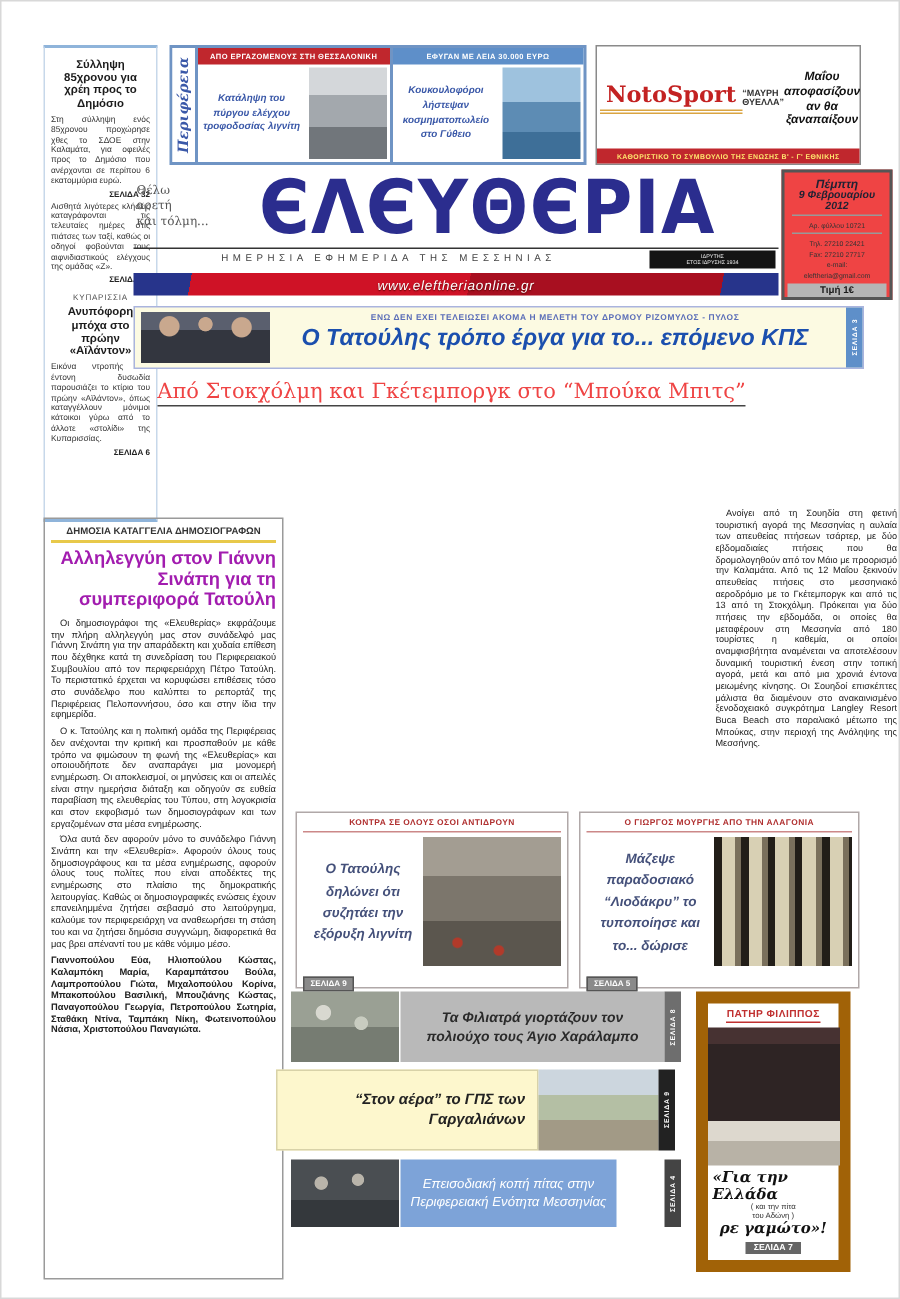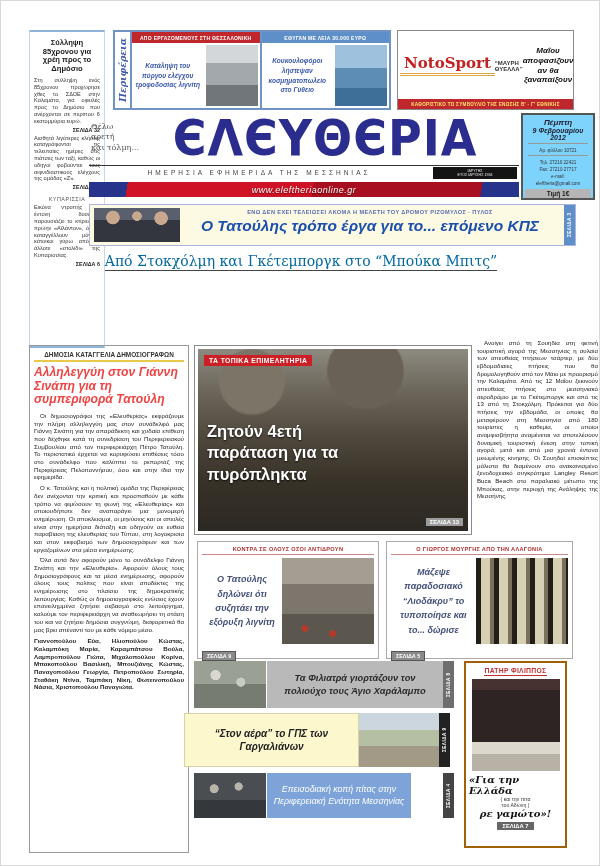--- a/index.html
+++ b/index.html
@@ -35,21 +35,21 @@
   .noto .lcol{flex:1;display:flex;flex-direction:row;align-items:center;justify-content:center;}
   .noto .brand{font-family:"DejaVu Serif",serif;font-weight:bold;font-size:15px;color:#c32222;
         border-bottom:3px double #d9a441;padding:0 4px 1px;}
   .noto .k{font-size:6px;font-weight:bold;color:#333;margin-top:2px;}
   .noto .t{font-size:8px;font-weight:bold;font-style:italic;color:#111;text-align:center;line-height:1.2;margin-top:1px;}
   .noto .ph{width:78px;margin-left:2px;}
   .noto .bar{height:10px;background:#c0272d;color:#ffe66e;font-size:4.6px;font-weight:bold;
         display:flex;align-items:center;justify-content:center;letter-spacing:.3px;}
   
   .datebox{left:520px;top:112px;width:74px;height:87px;border:2px solid #555;box-sizing:border-box;
-        display:flex;flex-direction:column;align-items:center;padding:3px 2px 0;background:#7dd3fc;}
+        display:flex;flex-direction:column;align-items:center;padding:3px 2px 0;background:#ef4444;}
   .datebox .d1{font-size:8px;font-weight:bold;font-style:italic;color:#223;}
   .datebox .d2{font-size:7px;font-weight:bold;font-style:italic;color:#223;}
   .datebox .sm{font-size:4.6px;color:#333;margin-top:2px;}
   .datebox hr{width:90%;border:none;border-top:1px solid #999;margin:2px 0;}
   .datebox .price{margin-top:auto;width:100%;background:#b5b5b5;color:#1a1a1a;font-size:6.5px;font-weight:bold;
         text-align:center;padding:1px 0;}
   
   .slogan{left:90px;top:121px;width:50px;font-family:"DejaVu Serif",serif;
         font-size:8px;color:#555;line-height:1.3;}
   .logo{left:132px;top:110px;width:384px;text-align:center;font-family:"DejaVu Sans",sans-serif;
@@ -62,28 +62,28 @@
         background:linear-gradient(100deg,#27348b 0 9%,#cf1226 9% 52%,#a80f20 52% 91%,#27348b 91%);
         display:flex;align-items:center;justify-content:center;color:#fff;font-weight:normal;font-style:italic;
         font-size:9px;letter-spacing:.5px;text-shadow:0 1px 1px #500;}
   
   .kps{left:88px;top:203px;width:487px;height:42px;background:#fcfae2;border:1px solid #aab4de;box-sizing:border-box;}
   .kps .ph{left:4px;top:3px;width:86px;height:34px;}
   .kps .k{left:96px;top:4px;width:368px;text-align:center;font-size:5.6px;font-weight:bold;color:#5a6db8;letter-spacing:.4px;}
   .kps .t{left:96px;top:12px;width:368px;text-align:center;font-size:15.5px;font-weight:bold;font-style:italic;color:#1b4fae;}
   .kps .tab{right:0;top:0;width:11px;height:40px;background:#5e8fc9;position:absolute;}
   
-  .leadkick{left:55px;top:252px;width:490px;text-align:center;font-family:"DejaVu Serif",serif;font-size:14px;color:#0369a1;}
+  .leadkick{left:55px;top:252px;width:490px;text-align:center;font-family:"DejaVu Serif",serif;font-size:14px;color:#ef4444;}
   .leadkick span{border-bottom:1px solid #444;padding-bottom:1px;}
   .headline{left:25px;top:268px;width:550px;text-align:center;font-family:"DejaVu Serif",serif;
         font-weight:bold;font-size:34px;line-height:1.04;color:#0c0c0c;letter-spacing:-.5px;}
   
   .mainleft{left:28px;top:344px;width:160px;height:508px;border:1px solid #9a9a9a;box-sizing:border-box;padding:5px 4px;}
   .mainleft .k{font-size:6.4px;font-weight:bold;color:#333;text-align:center;border-bottom:2px solid #e8c94a;padding-bottom:2px;}
-  .mainleft .t{font-size:12.2px;font-weight:bold;font-style:italic;text-align:left;color:#ef4444;line-height:1.12;margin:4px 0 5px;}
+  .mainleft .t{font-size:12.2px;font-weight:bold;text-align:right;color:#a21caf;line-height:1.12;margin:4px 0 5px;}
   .mainleft p{margin:0 0 3px;font-size:6.2px;line-height:1.24;text-align:justify;color:#222;text-indent:6px;}
   .mainleft p.names{font-weight:bold;text-indent:0;margin-top:4px;}
   
   .fire{left:193px;top:344px;width:278px;height:190px;border:1px solid #8a8a8a;box-sizing:border-box;padding:3px;background:#fff;}
   .fire .ph{width:100%;height:100%;position:relative;
         background:
          radial-gradient(circle at 20% 18%, #7d7468 0 12%, transparent 13%),
          radial-gradient(circle at 62% 12%, #6a6156 0 16%, transparent 17%),
          linear-gradient(180deg,#8d8a80 0%,#6e685c 22%,#4f483d 48%,#383228 72%,#2c2823 100%);}
   .fire .lbl{position:absolute;left:6px;top:6px;background:#cc2026;color:#fff;font-size:6.8px;font-weight:bold;
@@ -102,26 +102,26 @@
   .tbox .tx{flex:1;display:flex;align-items:center;justify-content:center;text-align:center;
         font-style:italic;font-weight:bold;font-size:9px;color:#44507a;line-height:1.6;padding:0 2px;}
   .tbox .ph{width:92px;}
   .tbox .pg{display:inline-block;background:#8a8a8a;border:1px solid #555;color:#fff;font-size:5.4px;
         font-weight:bold;padding:1px 4px;margin-top:2px;}
   
   .barphoto{position:absolute;}
   .graybar{left:266px;top:660px;width:176px;height:47px;background:#b9b9b9;display:flex;align-items:center;
         justify-content:center;text-align:center;font-style:italic;font-weight:bold;font-size:9.3px;color:#2a2a2a;line-height:1.3;padding:0 6px;box-sizing:border-box;}
   .ylwbar{left:183px;top:712px;width:175px;height:54px;background:#fdf7cd;border:1px solid #d8d2a8;
-        display:flex;align-items:center;justify-content:center;text-align:center;font-style:italic;font-weight:bold;
+        display:flex;align-items:center;justify-content:center;text-align:right;font-style:italic;font-weight:bold;
         font-size:10px;color:#222;line-height:1.35;box-sizing:border-box;padding:0 8px;}
   .blubar{left:266px;top:772px;width:144px;height:45px;background:#7da3d8;display:flex;align-items:center;
         justify-content:center;text-align:center;font-style:italic;font-weight:normal;font-size:8.8px;color:#fff;line-height:1.35;padding:0 6px;box-sizing:border-box;}
   
-  .pater{left:463px;top:660px;width:103px;height:187px;border:2px solid #a16207;box-sizing:border-box;
+  .pater{left:463px;top:660px;width:103px;height:187px;border:8px solid #a16207;box-sizing:border-box;
         padding:4px 3px;display:flex;flex-direction:column;align-items:center;background:#fff;}
   .pater .k{font-size:6.8px;font-weight:bold;color:#c03030;border-bottom:1px solid #c03030;padding-bottom:1px;letter-spacing:.3px;}
   .pater .ph{width:88px;height:92px;margin:3px 0;
         background:linear-gradient(180deg,#473232 0 12%,#2e2424 12% 68%,#ddd8ce 68% 82%,#b8b2a6 82%);}
   .pater .q1{font-family:"DejaVu Serif",serif;font-style:italic;font-weight:bold;font-size:10px;color:#111;}
   .pater .qp{font-size:5.2px;color:#333;line-height:1.2;text-align:center;}
   .pater .q2{font-family:"DejaVu Serif",serif;font-style:italic;font-weight:bold;font-size:10px;color:#111;}
   .pater .pg{margin-top:3px;background:#666;color:#fff;font-size:5.8px;font-weight:bold;padding:1px 5px;}
   
   .ph-smoke{background:linear-gradient(180deg,#d4d7da 0 30%,#a3a8ad 30% 65%,#71767b 65%);}
@@ -152,20 +152,21 @@
 
 <div class="page">
 
   <div class="abs rail">
     <h3>Σύλληψη 85χρονου για χρέη προς το Δημόσιο</h3>
     <p>Στη σύλληψη ενός 85χρονου προχώρησε χθες το ΣΔΟΕ στην Καλαμάτα, για οφειλές προς το Δημόσιο που ανέρχονται σε περίπου 6 εκατομμύρια ευρώ.</p>
     <div class="pageref">ΣΕΛΙΔΑ 32</div>
     <p>Αισθητά λιγότερες κλήσεις καταγράφονται τις τελευταίες ημέρες στις πιάτσες των ταξί, καθώς οι οδηγοί φοβούνται τους αιφνιδιαστικούς ελέγχους της ομάδας «Ζ».</p>
     <div class="pageref">ΣΕΛΙΔΑ 32</div>
     <div class="kick">ΚΥΠΑΡΙΣΣΙΑ</div>
+    <h3>Ανυπόφορη μπόχα στο πρώην «Αϊλάντον»</h3>
     <p>Εικόνα ντροπής και έντονη δυσωδία παρουσιάζει το κτίριο του πρώην «Αϊλάντον», όπως καταγγέλλουν μόνιμοι κάτοικοι γύρω από το άλλοτε «στολίδι» της Κυπαρισσίας.</p>
     <div class="pageref">ΣΕΛΙΔΑ 6</div>
   </div>
 
   <div class="abs region">
     <div class="lab">
       <span>Περιφέρεια</span>
     </div>
     <div class="rteaser">
       <div class="hd" style="background:#c0272d;">ΑΠΟ ΕΡΓΑΖΟΜΕΝΟΥΣ ΣΤΗ ΘΕΣΣΑΛΟΝΙΚΗ</div>
@@ -238,27 +239,20 @@
 
   <div class="abs mainleft">
     <div class="k">ΔΗΜΟΣΙΑ ΚΑΤΑΓΓΕΛΙΑ ΔΗΜΟΣΙΟΓΡΑΦΩΝ</div>
     <div class="t">Αλληλεγγύη στον Γιάννη Σινάπη για τη συμπεριφορά Τατούλη</div>
     <p>Οι δημοσιογράφοι της «Ελευθερίας» εκφράζουμε την πλήρη αλληλεγγύη μας στον συνάδελφό μας Γιάννη Σινάπη για την απαράδεκτη και χυδαία επίθεση που δέχθηκε κατά τη συνεδρίαση του Περιφερειακού Συμβουλίου από τον περιφερειάρχη Πέτρο Τατούλη. Το περιστατικό έρχεται να κορυφώσει επιθέσεις τόσο στο συνάδελφο που καλύπτει το ρεπορτάζ της Περιφέρειας Πελοποννήσου, όσο και στην ίδια την εφημερίδα.</p>
     <p>Ο κ. Τατούλης και η πολιτική ομάδα της Περιφέρειας δεν ανέχονται την κριτική και προσπαθούν με κάθε τρόπο να φιμώσουν τη φωνή της «Ελευθερίας» και οποιουδήποτε δεν αναπαράγει μια μονομερή ενημέρωση. Οι αποκλεισμοί, οι μηνύσεις και οι απειλές είναι στην ημερήσια διάταξη και οδηγούν σε ευθεία παραβίαση της ελευθερίας του Τύπου, στη λογοκρισία και στον εκφοβισμό των δημοσιογράφων και των εργαζομένων στα μέσα ενημέρωσης.</p>
     <p>Όλα αυτά δεν αφορούν μόνο το συνάδελφο Γιάννη Σινάπη και την «Ελευθερία». Αφορούν όλους τους δημοσιογράφους και τα μέσα ενημέρωσης, αφορούν όλους τους πολίτες που είναι αποδέκτες της ενημέρωσης στο πλαίσιο της δημοκρατικής λειτουργίας. Καθώς οι δημοσιογραφικές ενώσεις έχουν επανειλημμένα ζητήσει σεβασμό στο λειτούργημα, καλούμε τον περιφερειάρχη να αναθεωρήσει τη στάση του και να ζητήσει δημόσια συγγνώμη, διαφορετικά θα μας βρει απέναντί του με κάθε νόμιμο μέσο.</p>
     <p class="names">Γιαννοπούλου Εύα, Ηλιοπούλου Κώστας, Καλαμπόκη Μαρία, Καραμπάτσου Βούλα, Λαμπροπούλου Γιώτα, Μιχαλοπούλου Κορίνα, Μπακοπούλου Βασιλική, Μπουζιάνης Κώστας, Παναγοπούλου Γεωργία, Πετροπούλου Σωτηρία, Σταθάκη Ντίνα, Ταμπάκη Νίκη, Φωτεινοπούλου Νάσια, Χριστοπούλου Παναγιώτα.</p>
   </div>
 
-  <div class="abs fire">
-    <div class="ph">
-      <div class="lbl">ΤΑ ΤΟΠΙΚΑ ΕΠΙΜΕΛΗΤΗΡΙΑ</div>
-      <div class="t">Ζητούν 4ετή παράταση για τα πυρόπληκτα</div>
-      <div class="pg">ΣΕΛΙΔΑ 13</div>
-    </div>
-  </div>
 
   <div class="abs leadbody">
     <p>Ανοίγει από τη Σουηδία στη φετινή τουριστική αγορά της Μεσσηνίας η αυλαία των απευθείας πτήσεων τσάρτερ, με δύο εβδομαδιαίες πτήσεις που θα δρομολογηθούν από τον Μάιο με προορισμό την Καλαμάτα. Από τις 12 Μαΐου ξεκινούν απευθείας πτήσεις στο μεσσηνιακό αεροδρόμιο με το Γκέτεμποργκ και από τις 13 από τη Στοκχόλμη. Πρόκειται για δύο πτήσεις την εβδομάδα, οι οποίες θα μεταφέρουν στη Μεσσηνία από 180 τουρίστες η καθεμία, οι οποίοι αναμφισβήτητα αναμένεται να αποτελέσουν δυναμική τουριστική ένεση στην τοπική αγορά, μετά και από μια χρονιά έντονα μειωμένης κίνησης. Οι Σουηδοί επισκέπτες μάλιστα θα διαμένουν στο ανακαινισμένο ξενοδοχειακό συγκρότημα Langley Resort Buca Beach στο παραλιακό μέτωπο της Μπούκας, στην περιοχή της Ανάληψης της Μεσσήνης.</p>
   </div>
 
   <div class="tbox" style="left:385px;width:187px;">
     <div class="k">Ο ΓΙΩΡΓΟΣ ΜΟΥΡΓΗΣ ΑΠΟ ΤΗΝ ΑΛΑΓΟΝΙΑ</div>
     <div class="bd">
       <div class="tx">Μάζεψε παραδοσιακό “Λιοδάκρυ” το τυποποίησε και το... δώρισε</div>
       <div class="ph photo ph-bottles"></div>

